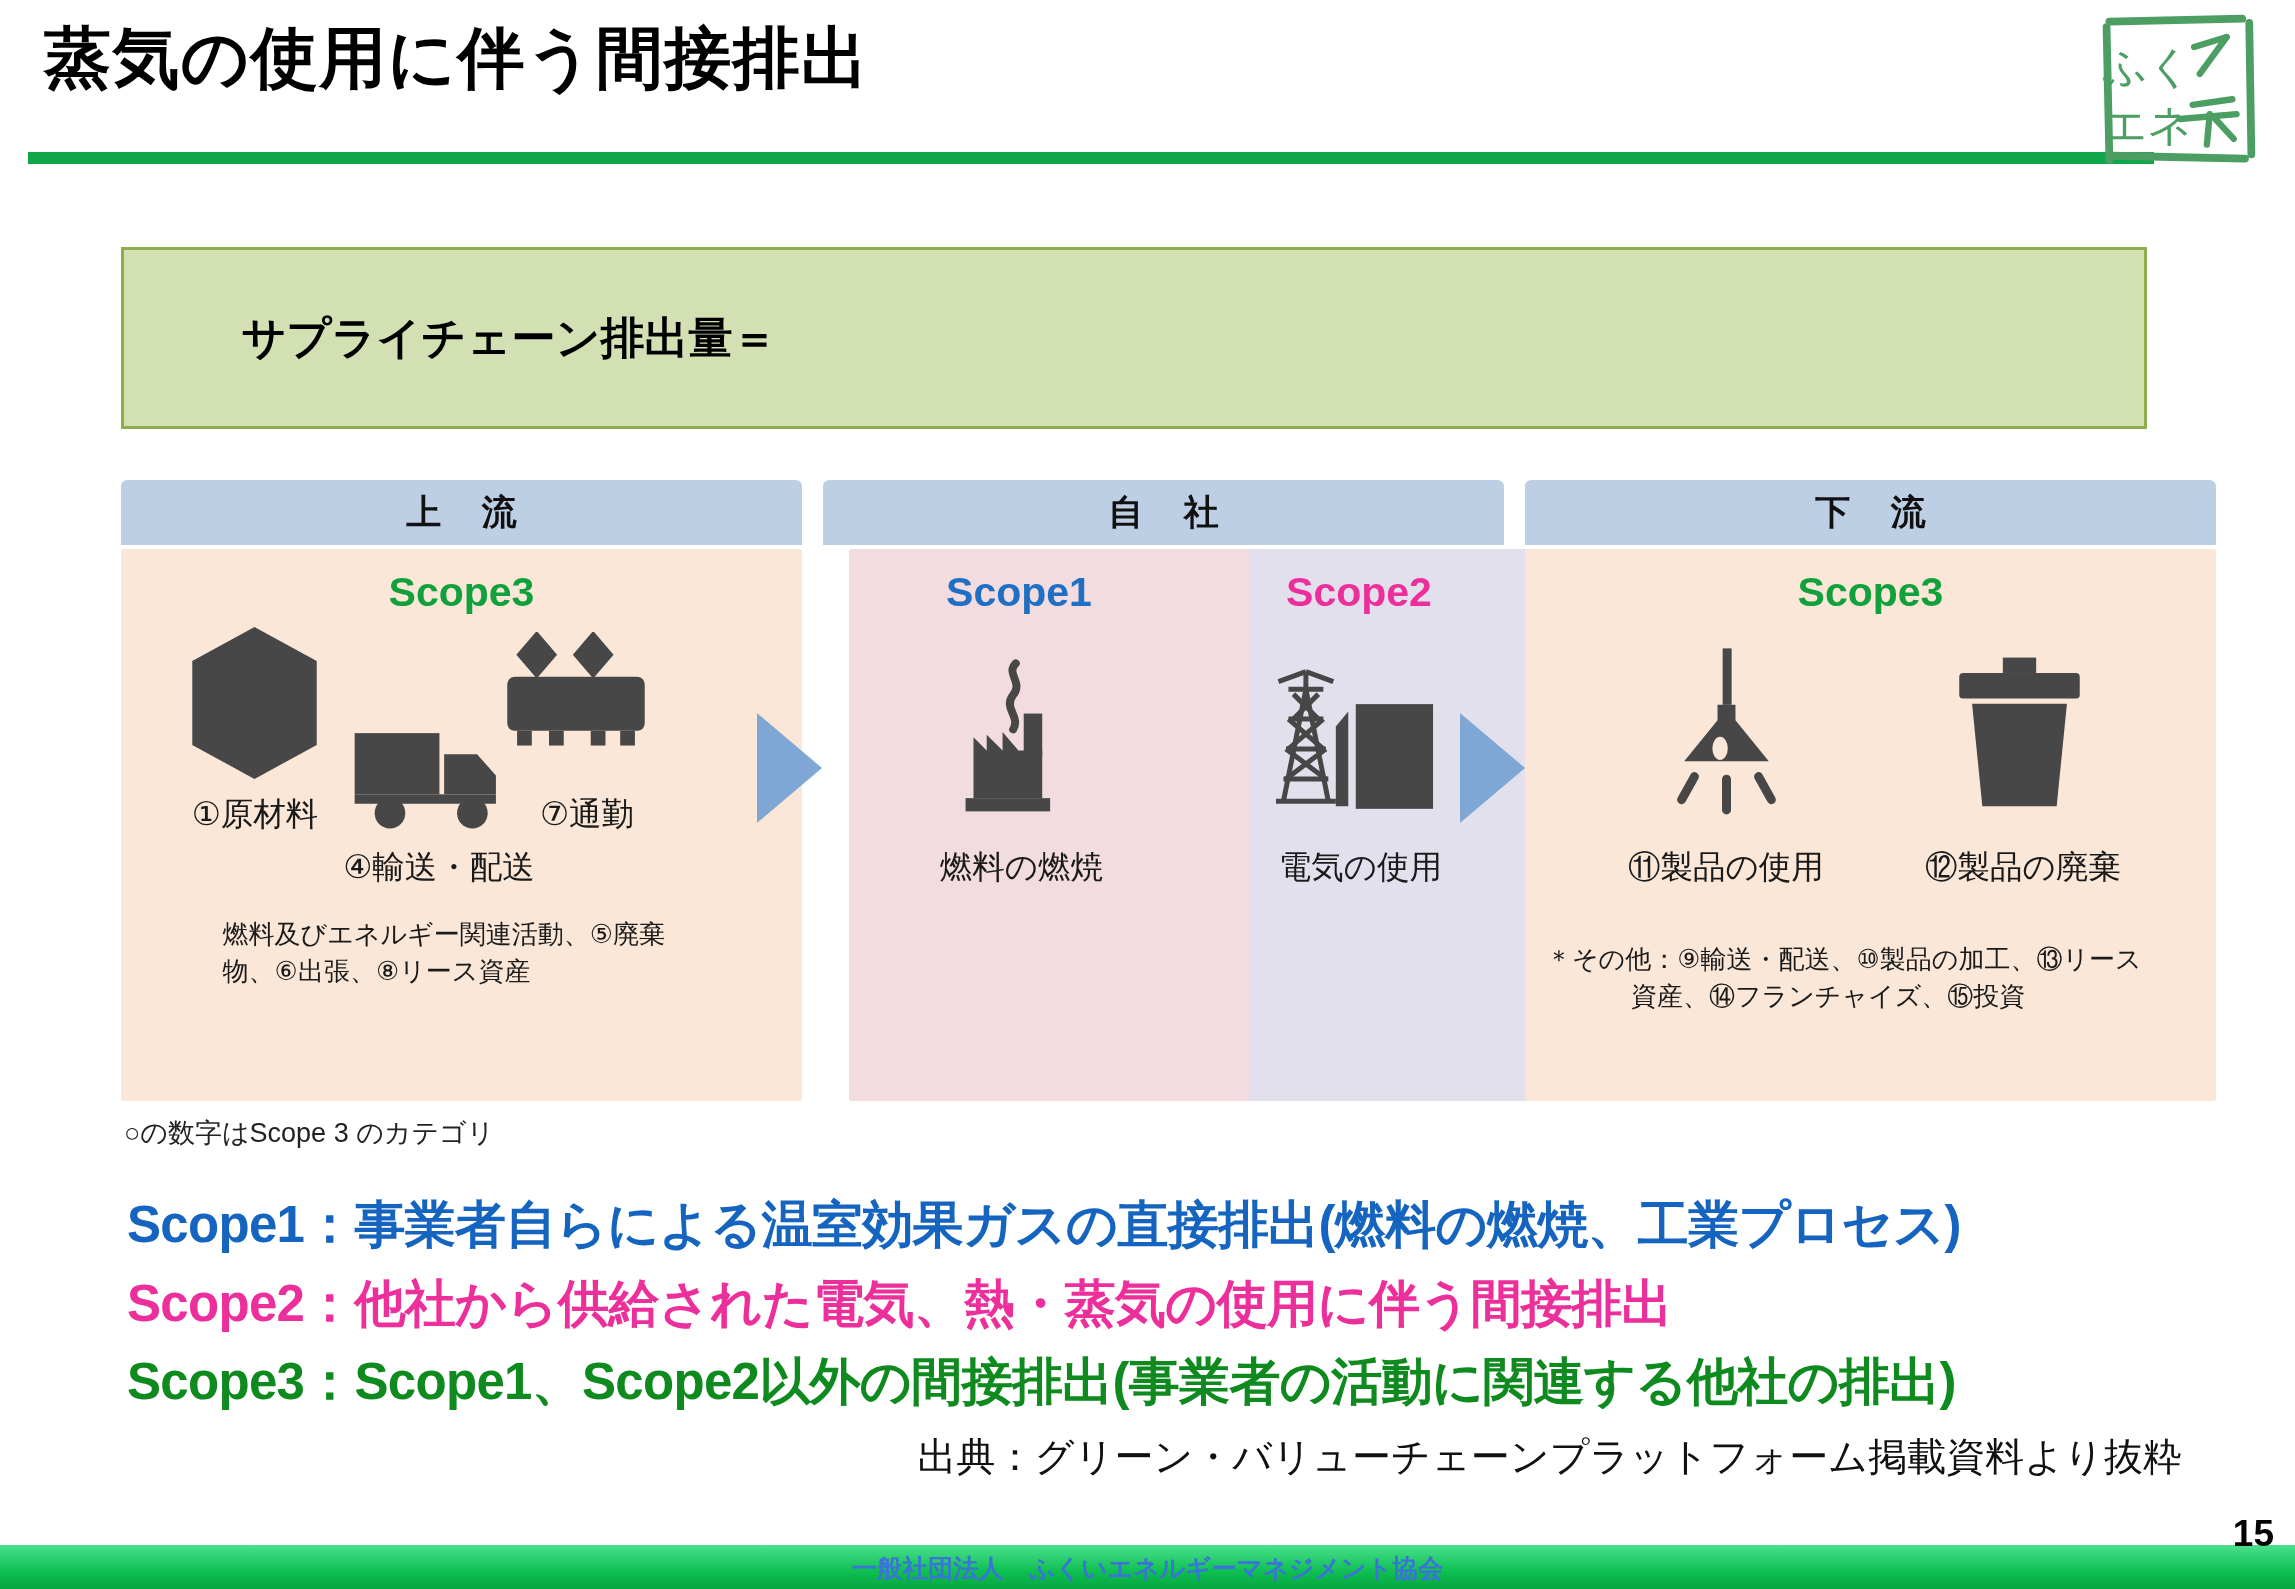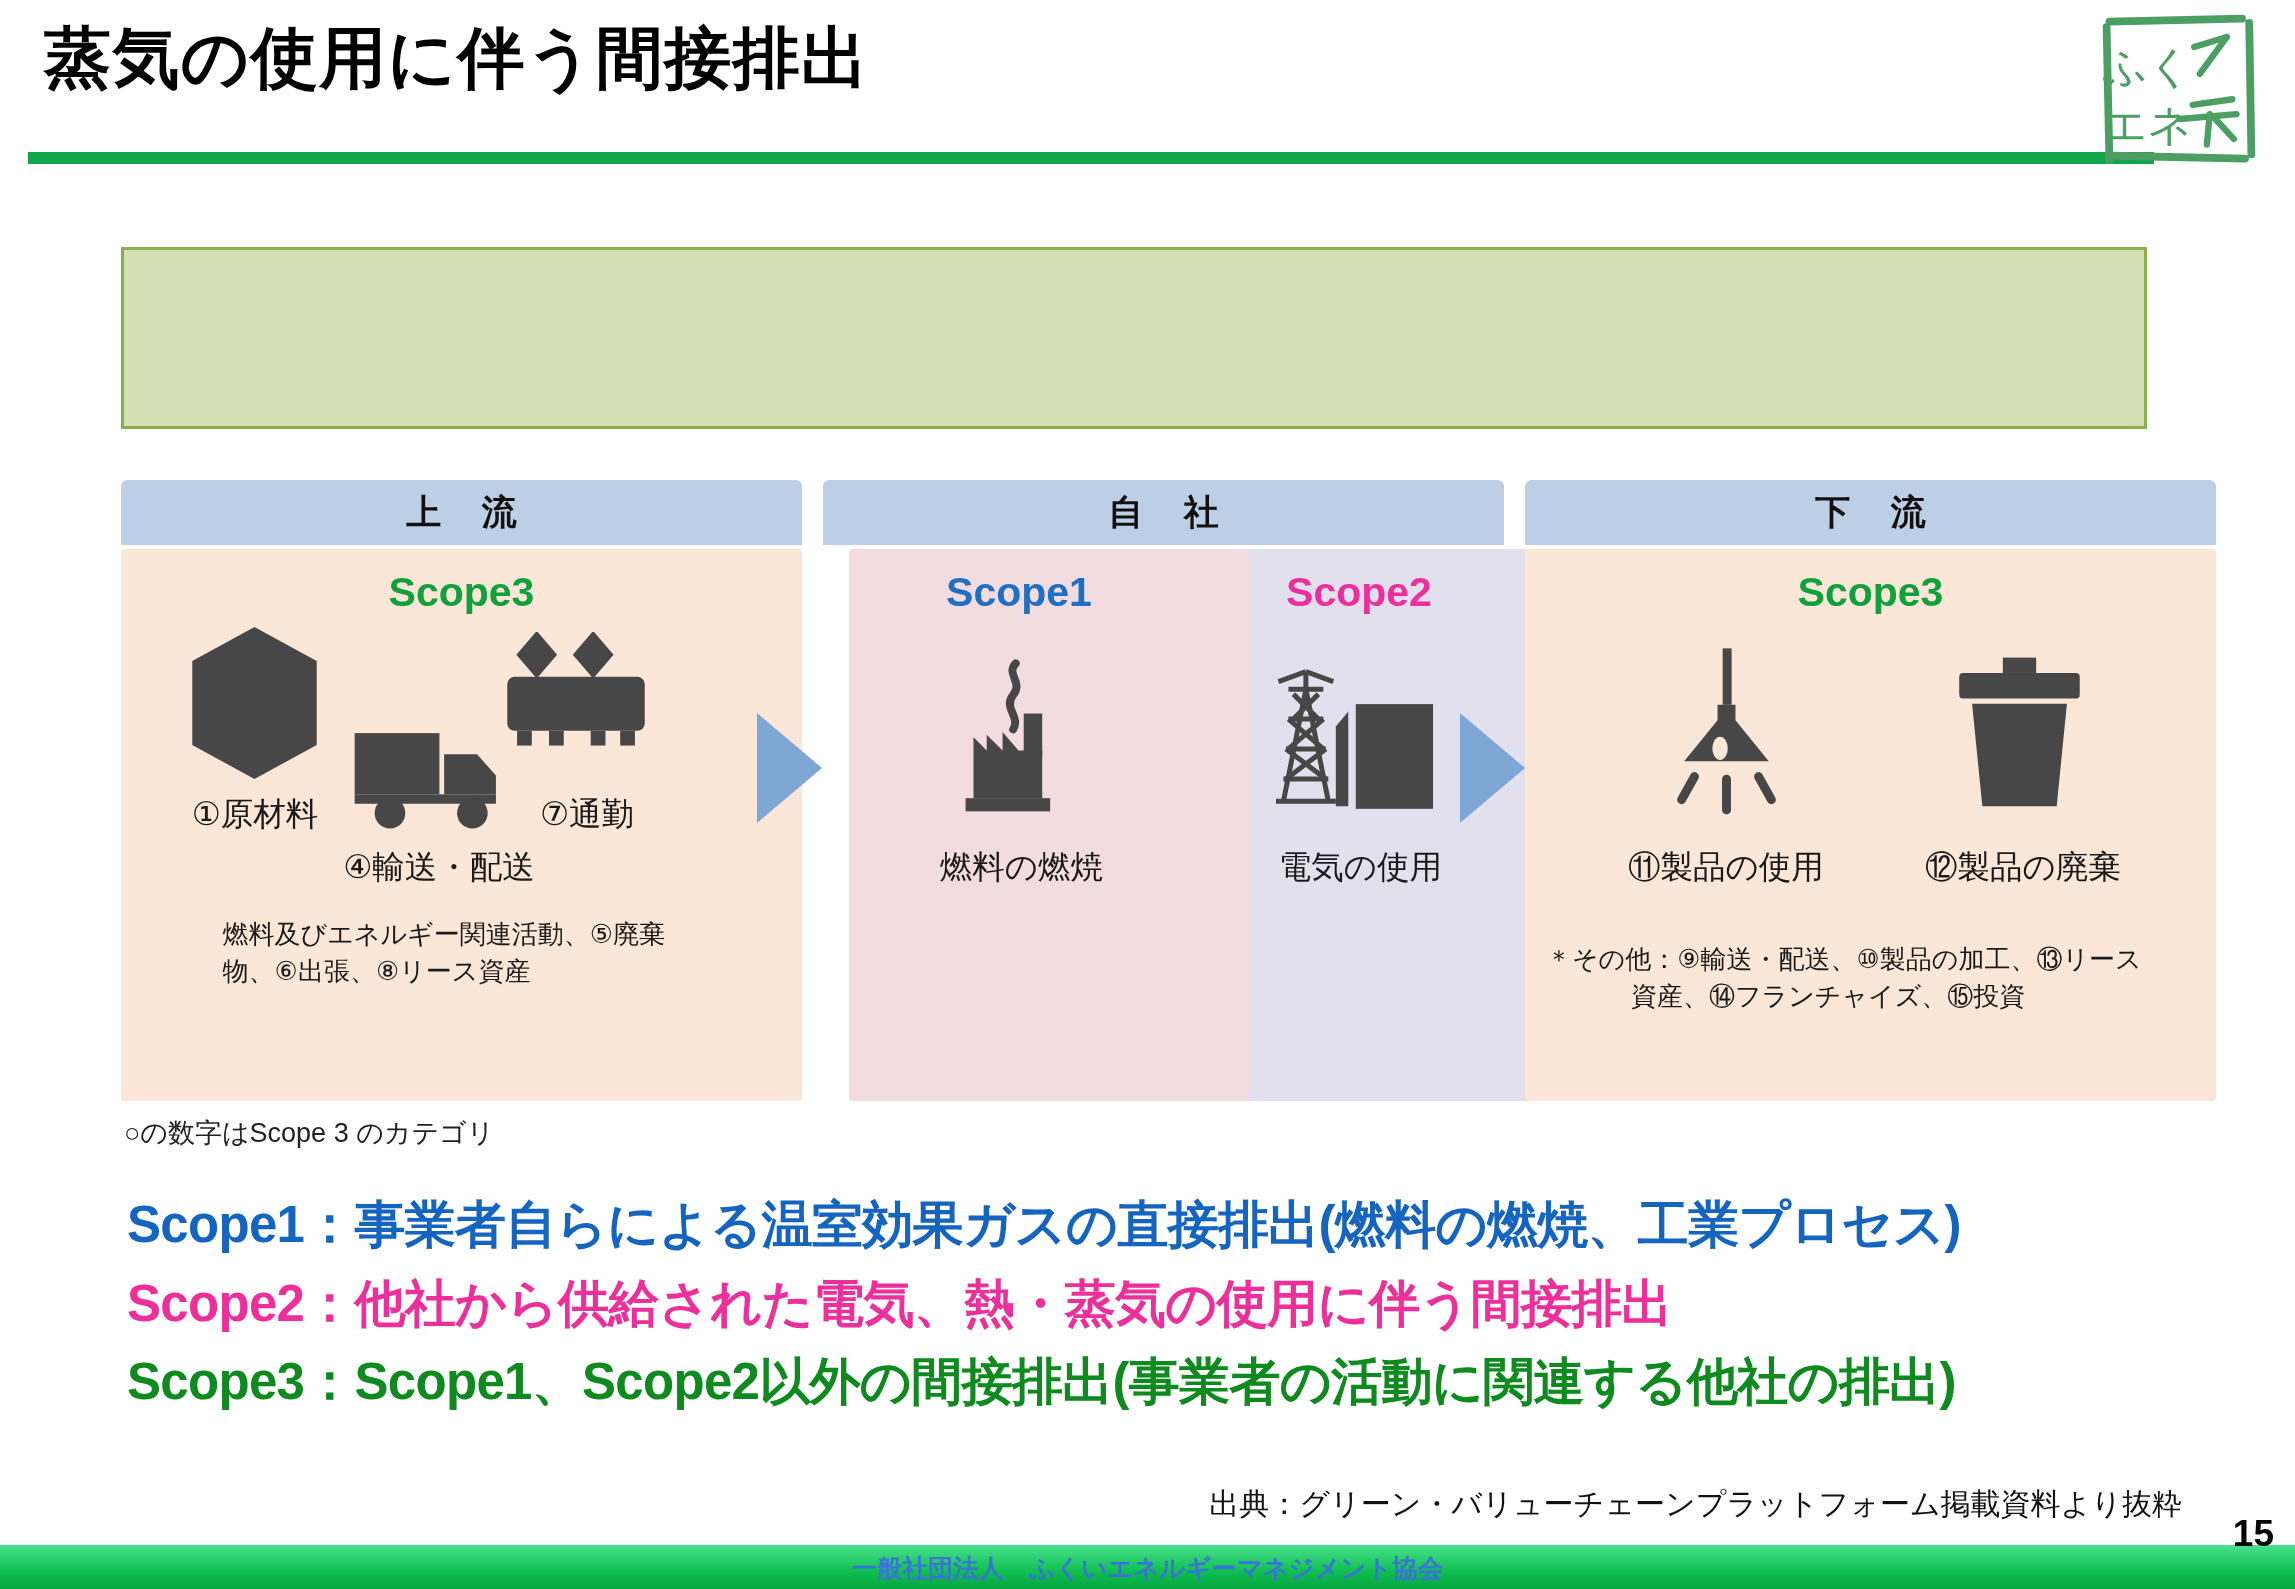--- a/index.html
+++ b/index.html
@@ -102,22 +102,22 @@
   .desc{
     position:absolute;left:127px;
     font-size:51px;font-weight:bold;white-space:nowrap;letter-spacing:-0.7px;
   }
   #desc1{top:1191px;color:#1565c0;}
   #desc2{top:1270px;color:#ec2f9b;}
   #desc3{top:1348px;color:#0e8a1e;}
 
   
   #source{
-    position:absolute;right:113px;top:1484px;
-    font-size:30px;color:#111;white-space:nowrap;
+    position:absolute;right:113px;top:1430px;
+    font-size:39px;color:#111;white-space:nowrap;
   }
 
   
   #footer-bar{
     position:absolute;left:0;bottom:0;width:2295px;height:44px;
     background:linear-gradient(to bottom,#4ae08e 0%,#0fbf52 60%,#06a63f 100%);
   }
   #footer-text{
     position:absolute;left:0;bottom:2.8px;width:2295px;text-align:center;
     font-size:25.4px;font-weight:bold;color:#3a74d8;white-space:nowrap;
@@ -151,20 +151,21 @@
       <path d="M196 44 L158 96"></path>
       <path d="M148 140 L204 132"></path>
       <path d="M130 160 L210 153"></path>
       <path d="M172 153 L168 196"></path>
       <path d="M180 160 L206 188"></path>
     </g>
   </svg>
 </div>
 
 <div id="def-box">
+  <div id="def-left">サプライチェーン排出量＝</div>
 </div>
 
 <div id="diagram">
 
   <div class="col-head" id="head-up">上 流</div>
   <div class="col-head" id="head-down">下 流</div>
   <div class="col-head" id="head-own">自 社</div>
 
   <div class="col-body" id="body-up">
     <div class="scope-lbl s3" style="top:20px;">Scope3</div>

